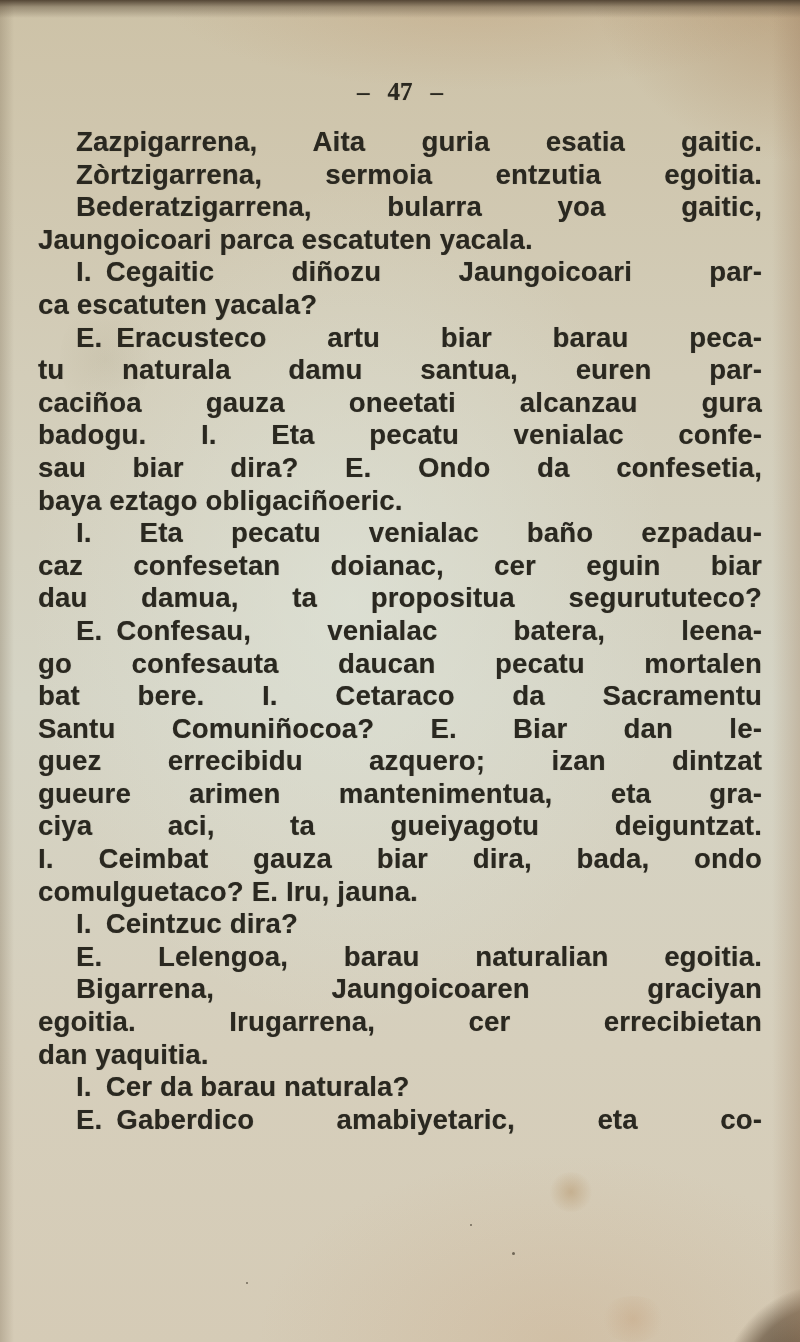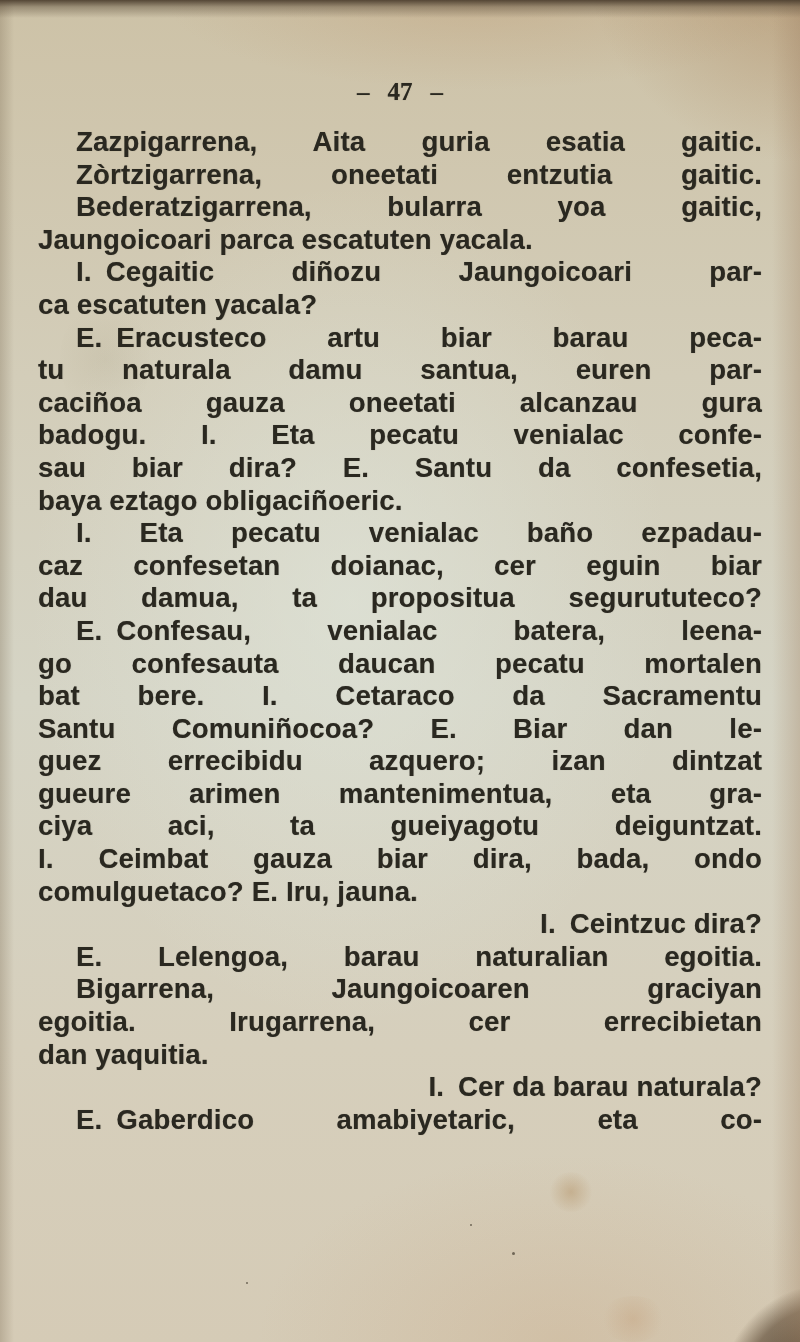--- a/index.html
+++ b/index.html
@@ -40,21 +40,21 @@
   .text-block{
     position:absolute;left:38px;top:126px;width:724px;
     font-family:Liberation Sans, sans-serif;
     font-size:27.5px;font-weight:700;line-height:32.6px;
     color:var(--ink,#2a2820);
     text-shadow:0.3px 0.3px 0.7px rgba(42,40,32,0.45);
     letter-spacing:0.2px;
   }
   .line{text-align:left;white-space:pre-wrap;}
   .line.j{text-align:justify;text-align-last:justify;}
-  .line.indent{padding-left:38px;text-align:right;}
+  .line.indent{padding-left:38px;}
   .stain{position:absolute;border-radius:50%;pointer-events:none;}
   .stain.s1{left:548px;top:1172px;width:46px;height:40px;
     background:radial-gradient(circle, rgba(168,126,74,0.35), rgba(168,126,74,0) 70%);}
   .stain.s2{left:598px;top:1296px;width:70px;height:46px;
     background:radial-gradient(circle, rgba(188,140,96,0.25), rgba(188,140,96,0) 70%);}
   .stain.s3{left:60px;top:300px;width:90px;height:120px;
     background:radial-gradient(circle, rgba(150,140,110,0.12), rgba(150,140,110,0) 70%);}
   .speck{position:absolute;width:3px;height:3px;border-radius:50%;
     background:rgba(58,50,38,0.65);pointer-events:none;}
   .speck.p1{left:512px;top:1252px;}
@@ -74,30 +74,30 @@
   <div class="speck p2"></div>
   <div class="speck p3"></div>
   <div class="speck p4"></div>
 
   <div class="page-number">
     <span>–</span><span>47</span><span>–</span>
   </div>
 
   <div class="text-block">
       <div class="line indent j">Zazpigarrena, Aita guria esatia gaitic.</div>
-      <div class="line indent j">Zòrtzigarrena, oneetati entzutia gaitic.</div>
+      <div class="line indent j">Zòrtzigarrena, sermoia entzutia egoitia.</div>
       <div class="line indent j">Bederatzigarrena, bularra yoa gaitic,</div>
       <div class="line">Jaungoicoari parca escatuten yacala.</div>
       <div class="line indent j">I. Cegaitic diñozu Jaungoicoari par-</div>
       <div class="line">ca escatuten yacala?</div>
       <div class="line indent j">E. Eracusteco artu biar barau peca-</div>
       <div class="line j">tu naturala damu santua, euren par-</div>
       <div class="line j">caciñoa gauza oneetati alcanzau gura</div>
       <div class="line j">badogu. I. Eta pecatu venialac confe-</div>
-      <div class="line j">sau biar dira? E. Santu da confesetia,</div>
+      <div class="line j">sau biar dira? E. Ondo da confesetia,</div>
       <div class="line">baya eztago obligaciñoeric.</div>
       <div class="line indent j">I. Eta pecatu venialac baño ezpadau-</div>
       <div class="line j">caz confesetan doianac, cer eguin biar</div>
       <div class="line j">dau damua, ta propositua segurututeco?</div>
       <div class="line indent j">E. Confesau, venialac batera, leena-</div>
       <div class="line j">go confesauta daucan pecatu mortalen</div>
       <div class="line j">bat bere. I. Cetaraco da Sacramentu</div>
       <div class="line j">Santu Comuniñocoa? E. Biar dan le-</div>
       <div class="line j">guez errecibidu azquero; izan dintzat</div>
       <div class="line j">gueure arimen mantenimentua, eta gra-</div>

